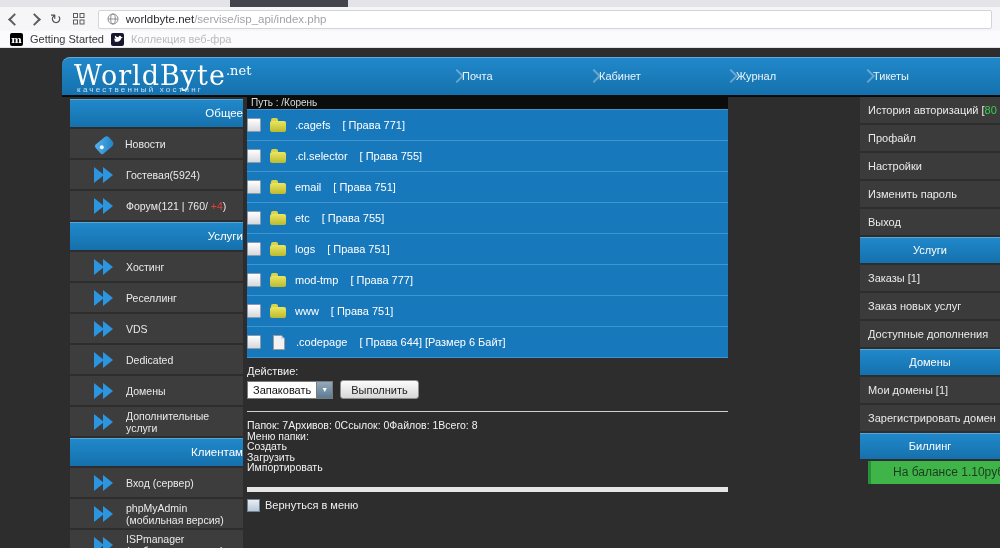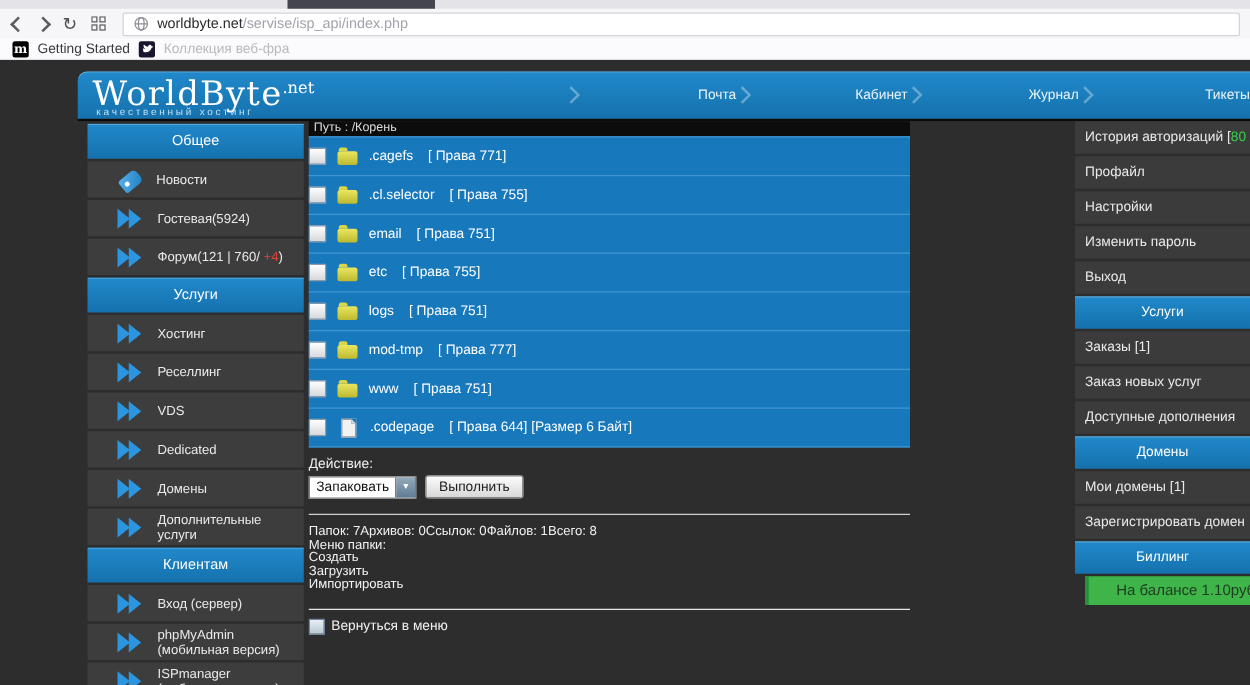--- a/index.html
+++ b/index.html
@@ -33,27 +33,27 @@
   
   .site-header{position:absolute;left:62px;top:57px;width:938px;height:38px;
                background:linear-gradient(#2189cb,#1571ad);border-radius:8px 0 0 0;
                box-shadow:inset 0 1px 0 rgba(255,255,255,.28);border-bottom:2px solid #0b0b0b}
   .logo-wrap{position:absolute;left:12px;top:1px;color:#fff}
   .logo{font-family:"DejaVu Serif",serif;font-size:27px;line-height:26px;letter-spacing:1px}
   .logo sup{font-size:13px;letter-spacing:0}
   .tagline{font-size:8px;letter-spacing:2.2px;color:#bfe0f5;margin-top:-4px;padding-left:3px}
   .top-nav{position:absolute;right:0;top:0;width:548px;height:100%;display:flex;align-items:center;
            color:#eaf4fb;font-size:11px}
-  .nav-item{flex:1;text-align:right;cursor:pointer}
+  .nav-item{flex:1;text-align:left;cursor:pointer}
   .nav-sep{width:8px;height:8px;border-top:2px solid rgba(255,255,255,.33);
            border-right:2px solid rgba(255,255,255,.33);transform:rotate(45deg);flex:none}
 
   
   .left-menu{position:absolute;left:70px;top:99px;width:173px}
-  .menu-header{height:28px;line-height:28px;text-align:center;color:#fff;font-size:11.5px;
+  .menu-header{height:28px;line-height:28px;text-align:right;color:#fff;font-size:11.5px;
                background:linear-gradient(#2189cb,#1571ad);margin-bottom:2px;
                box-shadow:inset 0 1px 0 rgba(255,255,255,.25)}
   .menu-item{height:29px;background:#3d3d3d;margin-bottom:2px;display:flex;align-items:center;
              padding-left:24px;gap:9px;color:#eaeaea;font-size:10.5px;cursor:pointer}
   .icon-ff{position:relative;width:23px;height:16px;flex:none}
   .icon-ff::before,.icon-ff::after{content:"";position:absolute;top:0;width:0;height:0;
       border-style:solid;border-width:8px 0 8px 10px;
       border-color:transparent transparent transparent #2b95e0}
   .icon-ff::before{left:0}
   .icon-ff::after{left:9px}
@@ -90,21 +90,21 @@
   .combo-text{padding:0 5px;font-size:11px;color:#111;line-height:16px}
   .combo-arrow{width:15px;background:linear-gradient(#93a9bb,#5f7b95);color:#fff;font-size:7px;
                display:flex;align-items:center;justify-content:center;border-left:1px solid #7b7b7b}
   .exec-btn{height:19px;padding:0 10px;background:linear-gradient(#fcfcfc,#d7d7d7);
             border:1px solid #8c8c8c;border-radius:3px;font-size:11px;color:#222;
             font-family:"Liberation Sans",sans-serif;cursor:pointer}
   .divider{border-top:1px solid #cfcfcf;margin:12px 0 8px}
   .txtline{margin:0;line-height:10.5px;font-size:10.5px}
   .txtlink{cursor:pointer}
   .back-row{display:flex;align-items:center;gap:5px;margin-top:14px;padding-top:7px;
-            border-top:1px solid #e5e5e5;cursor:pointer}
+            border-top:5px solid #e5e5e5;cursor:pointer}
   .icon-back{width:11px;height:11px;background:linear-gradient(#e8eef4,#b9c7d4);
              border:1px solid #6d8299;flex:none}
 
   
   .right-menu{position:absolute;left:860px;top:97px;width:140px}
   .greet{height:30px;line-height:30px;text-align:right;padding-right:8px;color:#fff;font-size:11px;
          background:linear-gradient(#2189cb,#1571ad);margin-bottom:2px;
          box-shadow:inset 0 1px 0 rgba(255,255,255,.25);white-space:nowrap}
   .r-item{height:26px;line-height:26px;background:#3b3b3b;margin-bottom:2px;padding-left:8px;
           color:#eaeaea;font-size:11px;white-space:nowrap;cursor:pointer}

